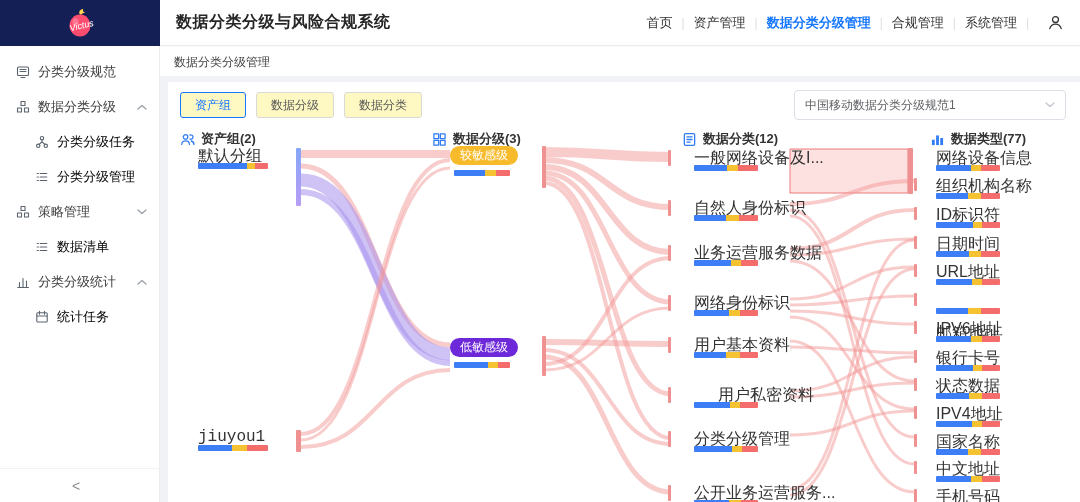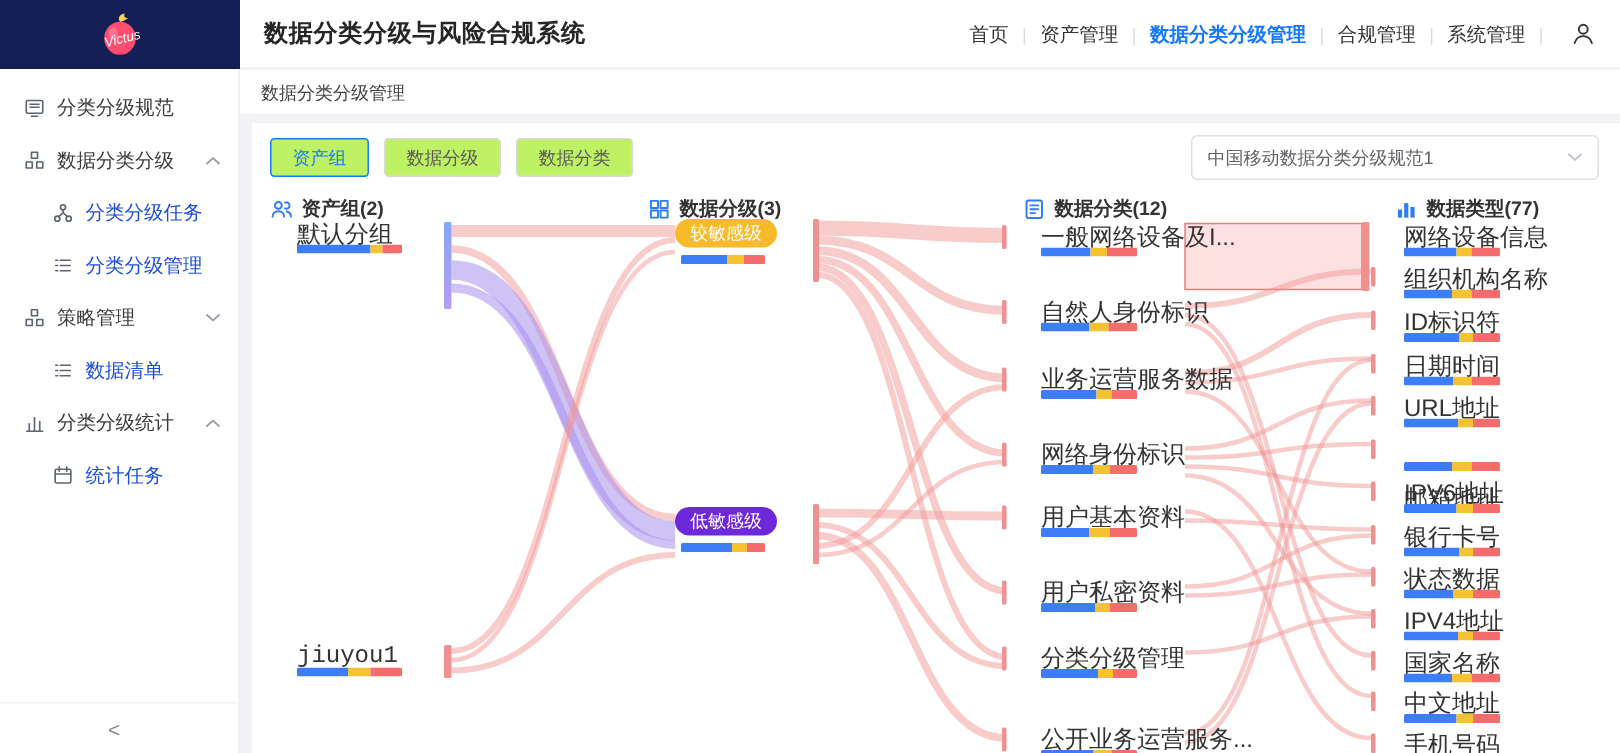--- a/index.html
+++ b/index.html
@@ -16,33 +16,33 @@
   .nav-item{cursor:pointer;white-space:nowrap}
   .nav-item.active{color:#1677ff;font-weight:600}
   .nav-sep{color:#d9dde2;margin:0 9px;font-size:12px}
   .user-btn{margin-left:9px;display:inline-flex;align-items:center;cursor:pointer}
   .user-btn svg{width:17px;height:17px;fill:none;stroke:#333;stroke-width:1.2;stroke-linecap:round}
 
   
   .sidebar{position:absolute;top:46px;left:0;bottom:0;width:160px;background:#fff;border-right:1px solid #ededed;display:flex;flex-direction:column;z-index:4}
   .menu{flex:1;padding-top:8px}
   .side-item{display:flex;align-items:center;height:35px;padding:0 12px 0 16px;font-size:13px;color:#3c3c3c;cursor:pointer}
-  .side-item.level2{padding-left:35px;color:#1d4ed8}
+  .side-item.level2{padding-left:35px;color:#000000}
   .side-icon{width:14px;height:14px;margin-right:8px;display:inline-flex;flex:0 0 14px}
   .side-icon svg{width:100%;height:100%;fill:none;stroke:#5c6470;stroke-width:1.1;stroke-linecap:round;stroke-linejoin:round}
   .chev{margin-left:auto;display:inline-flex;width:10px;height:6px}
   .chev svg{width:100%;height:100%;fill:none;stroke:#9aa0a8;stroke-width:1.3;stroke-linecap:round;stroke-linejoin:round}
   .collapse{height:34px;border-top:1px solid #f2f2f2;display:flex;align-items:center;padding-left:72px;color:#8c8c8c;font-size:14px;cursor:pointer}
 
   
   .main{position:absolute;top:46px;left:160px;right:0;bottom:0}
   .breadcrumb{height:30px;line-height:30px;background:#fff;font-size:12px;color:#444;padding-left:14px;border-top:1px solid #f7f7f7}
   .card{position:absolute;top:36px;left:8px;right:0;bottom:0;background:#fff;overflow:hidden}
   .toolbar{display:flex;align-items:center;padding:8px 14px 4px 12px}
-  .tab-btn{height:26px;padding:0 14px;border:1px solid #d9d9d9;border-radius:3px;background:#bef264;font-size:12px;color:#595959;margin-right:10px;cursor:pointer;font-family:inherit;white-space:nowrap}
+  .tab-btn{height:26px;padding:0 14px;border:1px solid #d9d9d9;border-radius:3px;background:#fef9c3;font-size:12px;color:#595959;margin-right:10px;cursor:pointer;font-family:inherit;white-space:nowrap}
   .tab-btn.active{color:#1677ff;border-color:#1677ff}
   .spec-select{margin-left:auto;width:272px;height:30px;border:1px solid #dcdfe6;border-radius:4px;display:flex;align-items:center;justify-content:space-between;padding:0 10px;font-size:12px;color:#606266;cursor:pointer;background:#fff}
   .sel-chev{display:inline-flex;width:10px;height:6px}
   .sel-chev svg{width:100%;height:100%;fill:none;stroke:#c0c4cc;stroke-width:1.3;stroke-linecap:round;stroke-linejoin:round}
 
   
   #sankey{position:relative;margin:6px 0 0 6px;overflow:hidden}
   #sankey svg.flow{position:absolute;left:0;top:0;z-index:1}
   .col-head{position:absolute;display:flex;align-items:center;font-size:13px;font-weight:700;color:#333;white-space:nowrap;z-index:2}
   .col-head .ci{width:15px;height:15px;margin-right:6px;display:inline-flex}
@@ -346,21 +346,21 @@
             <span style="width: 54%; background: rgb(61, 125, 245);"></span>
             <span style="width: 18%; background: rgb(245, 195, 50);"></span>
             <span style="width: 28%; background: rgb(245, 108, 108);"></span>
           </div>
           <div class="node" style="left: 520px; top: 205px;">用户基本资料</div>
           <div class="mbar" style="left: 520px; top: 222px; width: 64px;">
             <span style="width: 50%; background: rgb(61, 125, 245);"></span>
             <span style="width: 22%; background: rgb(245, 195, 50);"></span>
             <span style="width: 28%; background: rgb(245, 108, 108);"></span>
           </div>
-          <div class="node" style="left: 520px; top: 255px; font-family: Liberation Serif, serif;">用户私密资料</div>
+          <div class="node" style="left: 544px; top: 255px; font-family: Liberation Serif, serif;">用户私密资料</div>
           <div class="mbar" style="left: 520px; top: 272px; width: 64px;">
             <span style="width: 56%; background: rgb(61, 125, 245);"></span>
             <span style="width: 16%; background: rgb(245, 195, 50);"></span>
             <span style="width: 28%; background: rgb(245, 108, 108);"></span>
           </div>
           <div class="node" style="left: 520px; top: 299px;">分类分级管理</div>
           <div class="mbar" style="left: 520px; top: 316px; width: 64px;">
             <span style="width: 60%; background: rgb(61, 125, 245);"></span>
             <span style="width: 15%; background: rgb(245, 195, 50);"></span>
             <span style="width: 25%; background: rgb(245, 108, 108);"></span>

